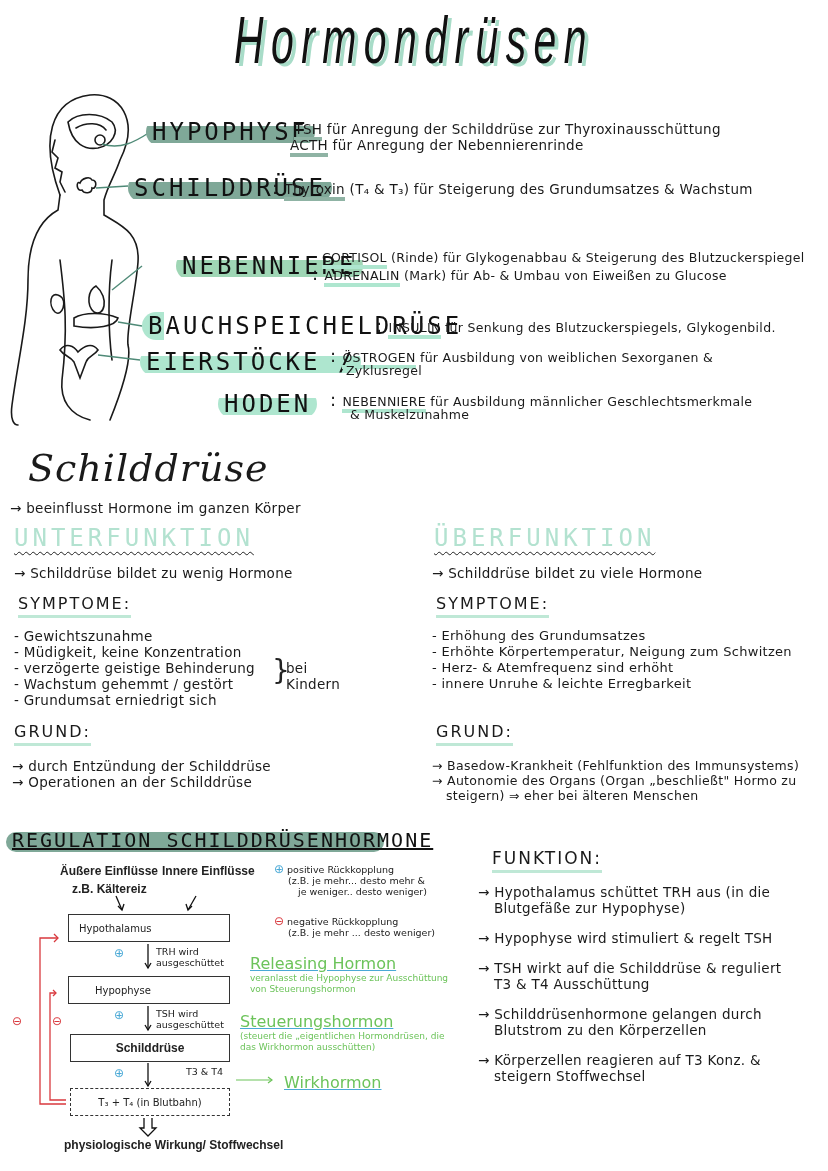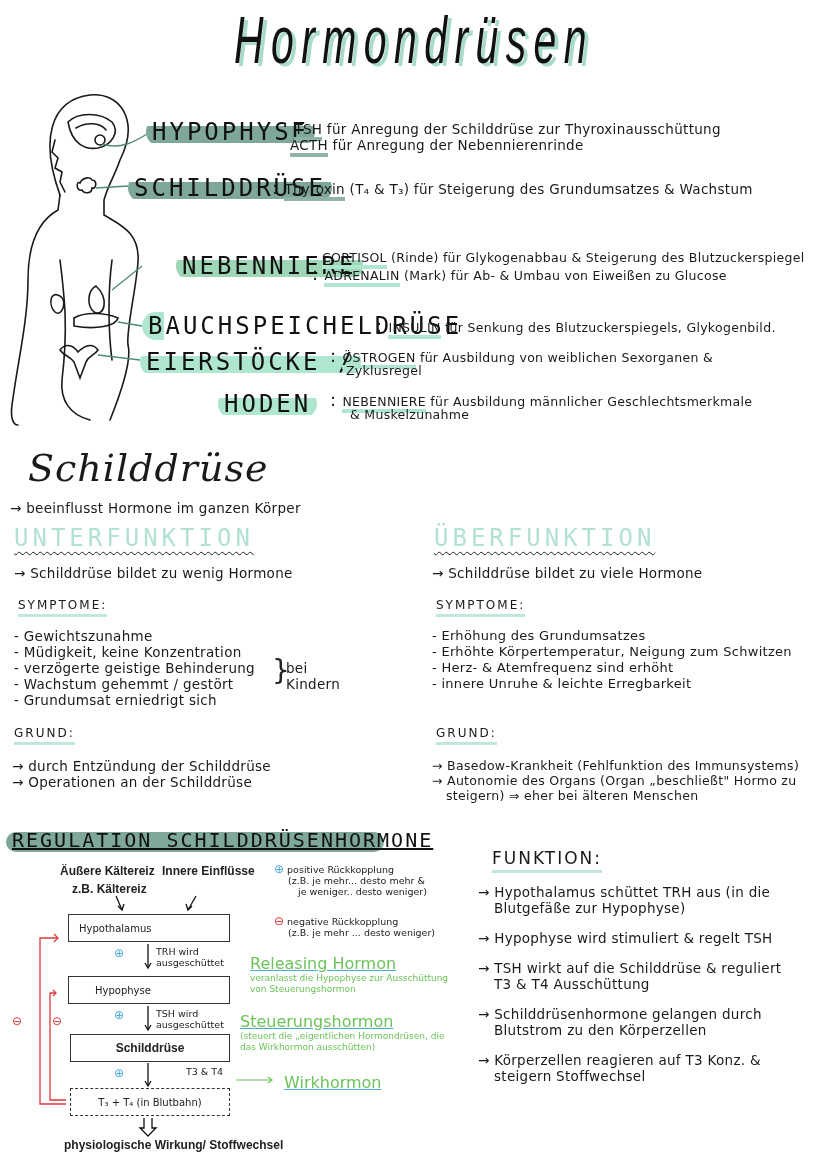--- a/index.html
+++ b/index.html
@@ -11,21 +11,21 @@
   .hl-dark{background:linear-gradient(transparent 28%, #7fa898 28%, #7fa898 88%, transparent 88%);}
   .hl-mint{background:linear-gradient(transparent 30%, #aee6cf 30%, #aee6cf 90%, transparent 90%);}
   .hl-green{background:linear-gradient(transparent 30%, #9fd6b5 30%, #9fd6b5 90%, transparent 90%);margin-left:34px;}
   .colon{font-size:18px;}
   .u-dark{border-bottom:4px solid #8fb3a4;}
   .u-mint{border-bottom:4px solid #aee6cf;}
   .row{white-space:nowrap;}
   .script{font-family:"DejaVu Serif",serif;font-style:italic;font-size:38px;color:#1a1a1a;letter-spacing:1px;}
   .mint-head{font-family:"DejaVu Sans Mono",monospace;font-size:24px;letter-spacing:4px;color:#b3e2d0;}
   .wavy{text-decoration:underline wavy #222;text-underline-offset:5px;text-decoration-thickness:1px;}
-  .subhead{font-family:"DejaVu Sans",sans-serif;font-size:12px;letter-spacing:2px;color:#1a1a1a;border-bottom:3px solid #bfe8d6;padding-bottom:2px;display:inline-block;}
+  .subhead{font-family:"DejaVu Sans",sans-serif;font-size:16px;letter-spacing:2px;color:#1a1a1a;border-bottom:3px solid #bfe8d6;padding-bottom:2px;display:inline-block;}
   .list div{white-space:nowrap;}
   .box{position:absolute;border:1.5px solid #333;background:#fff;font-size:10px;color:#222;display:flex;align-items:center;}
   .box.dashed{border:1.5px dashed #333;}
   .printed{font-family:"Liberation Sans",sans-serif;font-size:12px;font-weight:bold;color:#222;}
   .plus{color:#4aa9d6;font-size:12px;}
   .minus{color:#d9393e;font-size:12px;}
   .greenote{color:#6cc35a;font-size:9px;line-height:11px;}
   .greenhead{color:#6cc35a;font-size:16px;text-decoration:underline;text-decoration-color:#4aa9d6;}
   .tiny{font-size:9.5px;line-height:11px;color:#222;}
   svg{position:absolute;left:0;top:0;}
@@ -143,21 +143,21 @@
 <div class="abs" style="left:436px;top:722px;"><span class="subhead">GRUND:</span></div>
 <div class="abs hand list" style="left:432px;top:758px;font-size:12.5px;line-height:15px;">
   <div>→ Basedow-Krankheit (Fehlfunktion des Immunsystems)</div>
   <div>→ Autonomie des Organs (Organ „beschließt" Hormo zu</div>
   <div style="padding-left:14px">steigern) ⇒ eher bei älteren Menschen</div>
 </div>
 
 <div class="abs" style="left:6px;top:832px;height:20px;width:378px;background:#7fa898;border-radius:12px;"></div>
 <div class="abs row" style="left:12px;top:828px;font-family:'DejaVu Sans Mono',monospace;font-size:20px;letter-spacing:2px;color:#111;text-decoration:underline;">REGULATION SCHILDDRÜSENHORMONE</div>
 
-<div class="abs printed" style="left:60px;top:864px;">Äußere Kältereiz</div>
+<div class="abs printed" style="left:60px;top:864px;">Äußere Einflüsse</div>
 <div class="abs printed" style="left:72px;top:882px;">z.B. Kältereiz</div>
 <div class="abs printed" style="left:162px;top:864px;">Innere Einflüsse</div>
 
 <svg width="828" height="1171">
   <g stroke="#111" stroke-width="1.3" fill="none">
     <line x1="116" y1="896" x2="122" y2="910"></line>
       <polyline points="118,906 122,910 124,904"></polyline>
     <line x1="196" y1="896" x2="188" y2="910"></line>
       <polyline points="186,904 188,910 192,906"></polyline>
     <line x1="148" y1="944" x2="148" y2="968"></line>

